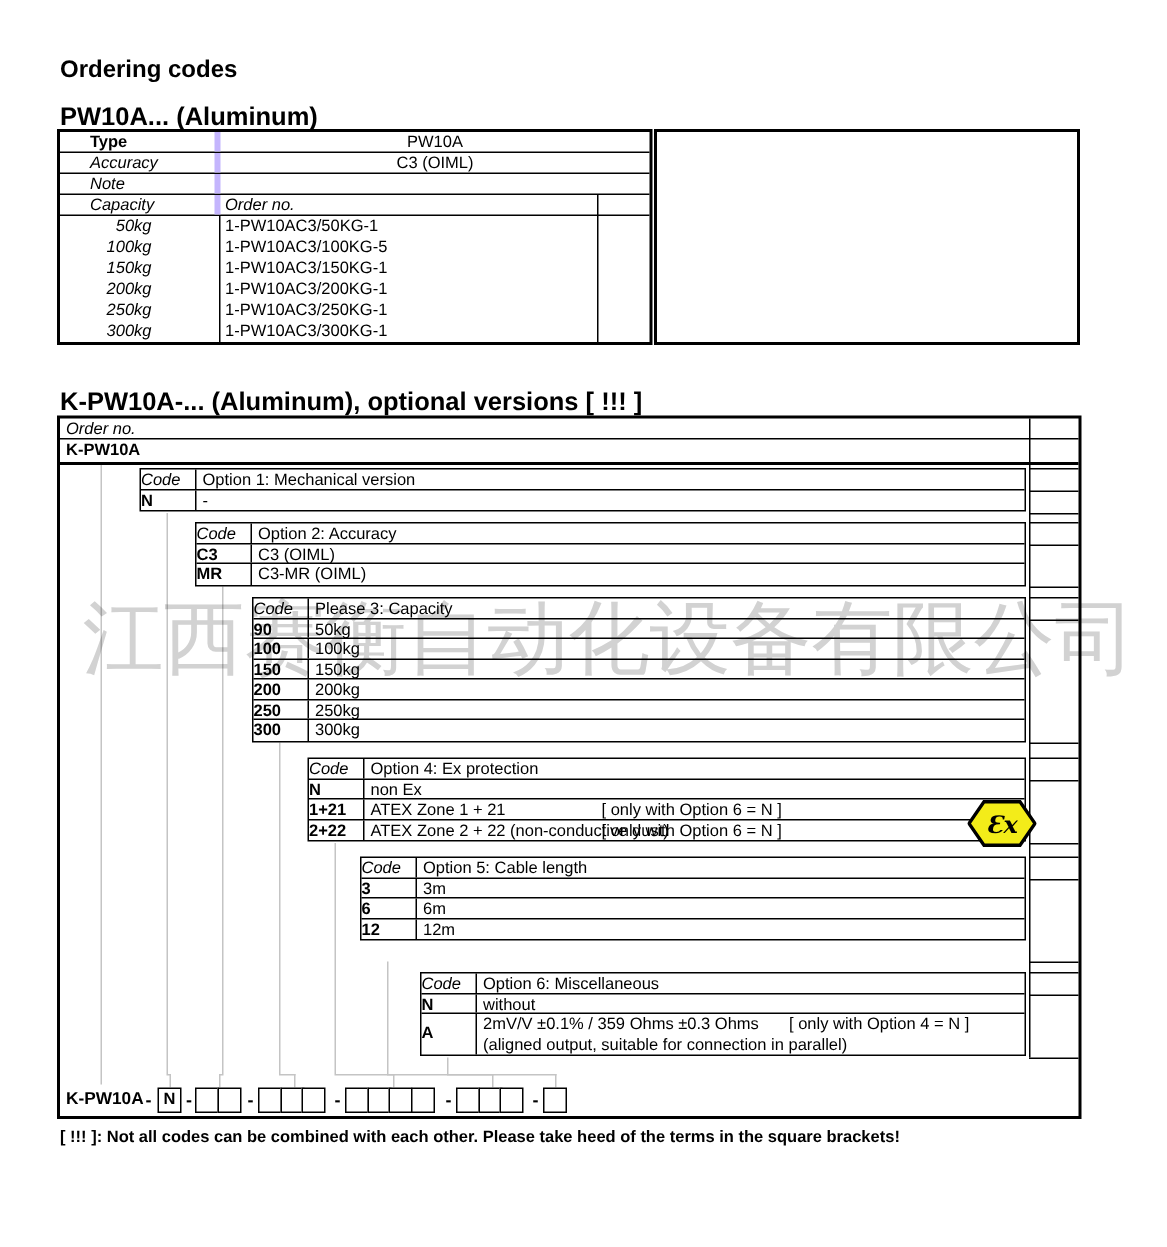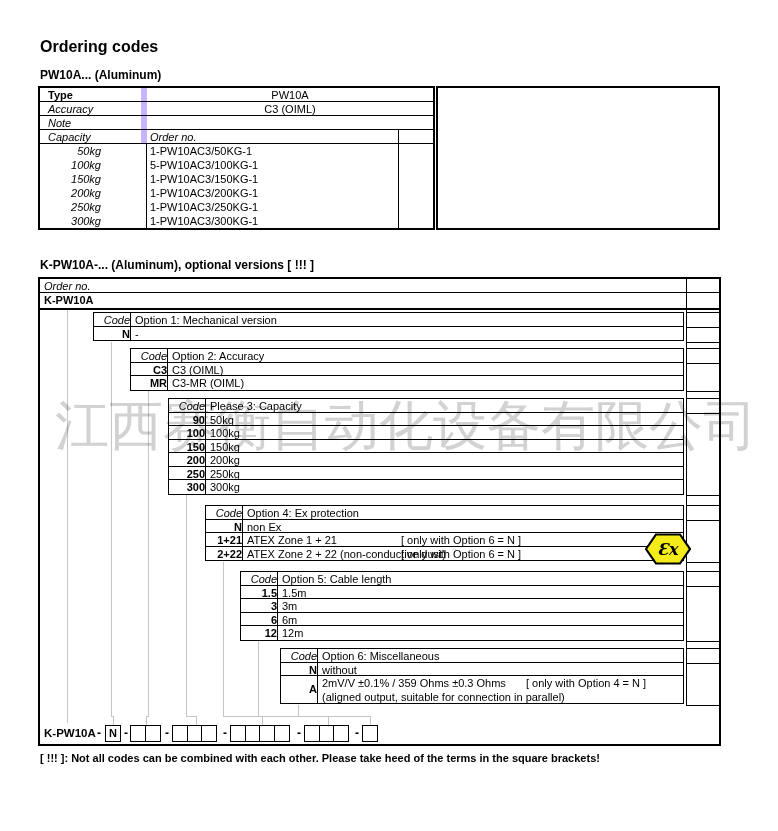--- a/index.html
+++ b/index.html
@@ -4,47 +4,47 @@
 <style>
   html,body{margin:0;padding:0;background:#fff;}
   body{font-family:"Liberation Sans",sans-serif;color:#000;}
   #page{position:relative;width:778px;height:831px;background:#fff;overflow:hidden;}
   .abs{position:absolute;}
   .it{font-style:italic;}
   .bold{font-weight:bold;}
 
   
   .h1{left:40px;top:38px;font-size:16px;font-weight:bold;}
-  .sectitle{font-size:12px;font-weight:bold;}
+  .sectitle{font-size:17px;font-weight:bold;}
 
   
   .t1{left:38px;top:86px;width:397px;height:144px;border:2px solid #000;box-sizing:border-box;}
   .t1row{position:absolute;left:0;width:393px;height:14px;border-bottom:1px solid #000;box-sizing:border-box;font-size:11px;line-height:12px;}
   .t1row.nob{border-bottom:none;}
-  .t1label{position:absolute;left:0;top:0;bottom:0;width:107px;border-right:6px solid #c4b5fd;box-sizing:border-box;padding:1px 0 0 8px;}
+  .t1label{position:absolute;left:0;top:0;bottom:0;width:107px;border-right:4px solid #c4b5fd;box-sizing:border-box;padding:1px 0 0 20px;}
   .t1value{position:absolute;left:107px;right:0;top:1px;text-align:center;font-weight:normal;}
   .ordhdr{position:absolute;left:110px;top:1px;}
   .capcell{position:absolute;left:0;top:0;bottom:0;width:107px;border-right:1px solid #000;box-sizing:border-box;text-align:right;padding:1px 45px 0 0;font-style:italic;}
   .ordcell{position:absolute;left:110px;top:1px;}
   .v358{position:absolute;left:358px;top:42px;height:98px;width:0;border-left:1px solid #000;}
   .bigbox{left:436px;top:86px;width:284px;height:144px;border:2px solid #000;box-sizing:border-box;}
 
   
   .t2{left:38px;top:277px;width:683px;height:469px;border:2px solid #000;box-sizing:border-box;}
   .t2row{position:absolute;left:0;right:0;font-size:11px;line-height:12px;box-sizing:border-box;padding:1px 0 0 4px;}
   .r-orderno{top:0;height:14px;border-bottom:1px solid #000;}
   .r-kpw{top:14px;height:17px;border-bottom:2px solid #000;font-weight:bold;}
   .rvline{position:absolute;left:646px;top:0;height:426px;width:0;border-left:1px solid #000;}
   .rcl{position:absolute;width:33px;left:646px;height:0;border-top:1px solid #000;}
 
   .blk{position:absolute;border:1.5px solid #000;box-sizing:border-box;background:transparent;}
   .brow{position:relative;height:13.5px;border-bottom:1px solid #000;box-sizing:border-box;font-size:11px;line-height:12px;}
   .blk .brow:last-child{border-bottom:none;}
   .brow.tall{height:27px;}
-  .bcode{position:absolute;left:0;top:0;bottom:0;width:37px;border-right:1px solid #000;box-sizing:border-box;text-align:right;padding-top:1px;}
+  .bcode{position:absolute;left:0;top:0;bottom:0;width:37px;border-right:1px solid #000;box-sizing:border-box;text-align:left;padding-top:1px;}
   .bhead .bcode{font-style:italic;}
   .brow:not(.bhead) .bcode{font-weight:bold;}
   .tall .bcode{padding-top:7px;}
   .bdesc{position:absolute;left:37px;right:0;top:0;bottom:0;padding:1px 0 0 4px;}
   .note{position:absolute;top:1px;white-space:nowrap;}
   .l2{margin-top:1.5px;}
 
   
   .lv{position:absolute;width:0;border-left:1px solid #c4c4c4;}
   .lh{position:absolute;height:0;border-top:1px solid #c4c4c4;}
@@ -88,21 +88,21 @@
     <div class="t1row" style="top:42px;">
       <div class="t1label it">Capacity</div>
       <div class="ordhdr it">Order no.</div>
     </div>
     <div class="t1row nob" style="top:56px;">
       <div class="capcell">50kg</div>
       <div class="ordcell">1-PW10AC3/50KG-1</div>
     </div>
     <div class="t1row nob" style="top:70px;">
       <div class="capcell">100kg</div>
-      <div class="ordcell">5-PW10AC3/100KG-1</div>
+      <div class="ordcell">1-PW10AC3/100KG-5</div>
     </div>
     <div class="t1row nob" style="top:84px;">
       <div class="capcell">150kg</div>
       <div class="ordcell">1-PW10AC3/150KG-1</div>
     </div>
     <div class="t1row nob" style="top:98px;">
       <div class="capcell">200kg</div>
       <div class="ordcell">1-PW10AC3/200KG-1</div>
     </div>
     <div class="t1row nob" style="top:112px;">
@@ -245,24 +245,20 @@
         </div>
       </div>
     </div>
 
     <div class="blk" style="left:200px;top:292px;width:444px;">
       <div class="brow bhead">
         <div class="bcode">Code</div>
         <div class="bdesc">Option 5: Cable length</div>
       </div>
       <div class="brow">
-        <div class="bcode">1.5</div>
-        <div class="bdesc">1.5m</div>
-      </div>
-      <div class="brow">
         <div class="bcode">3</div>
         <div class="bdesc">3m</div>
       </div>
       <div class="brow">
         <div class="bcode">6</div>
         <div class="bdesc">6m</div>
       </div>
       <div class="brow">
         <div class="bcode">12</div>
         <div class="bdesc">12m</div>

